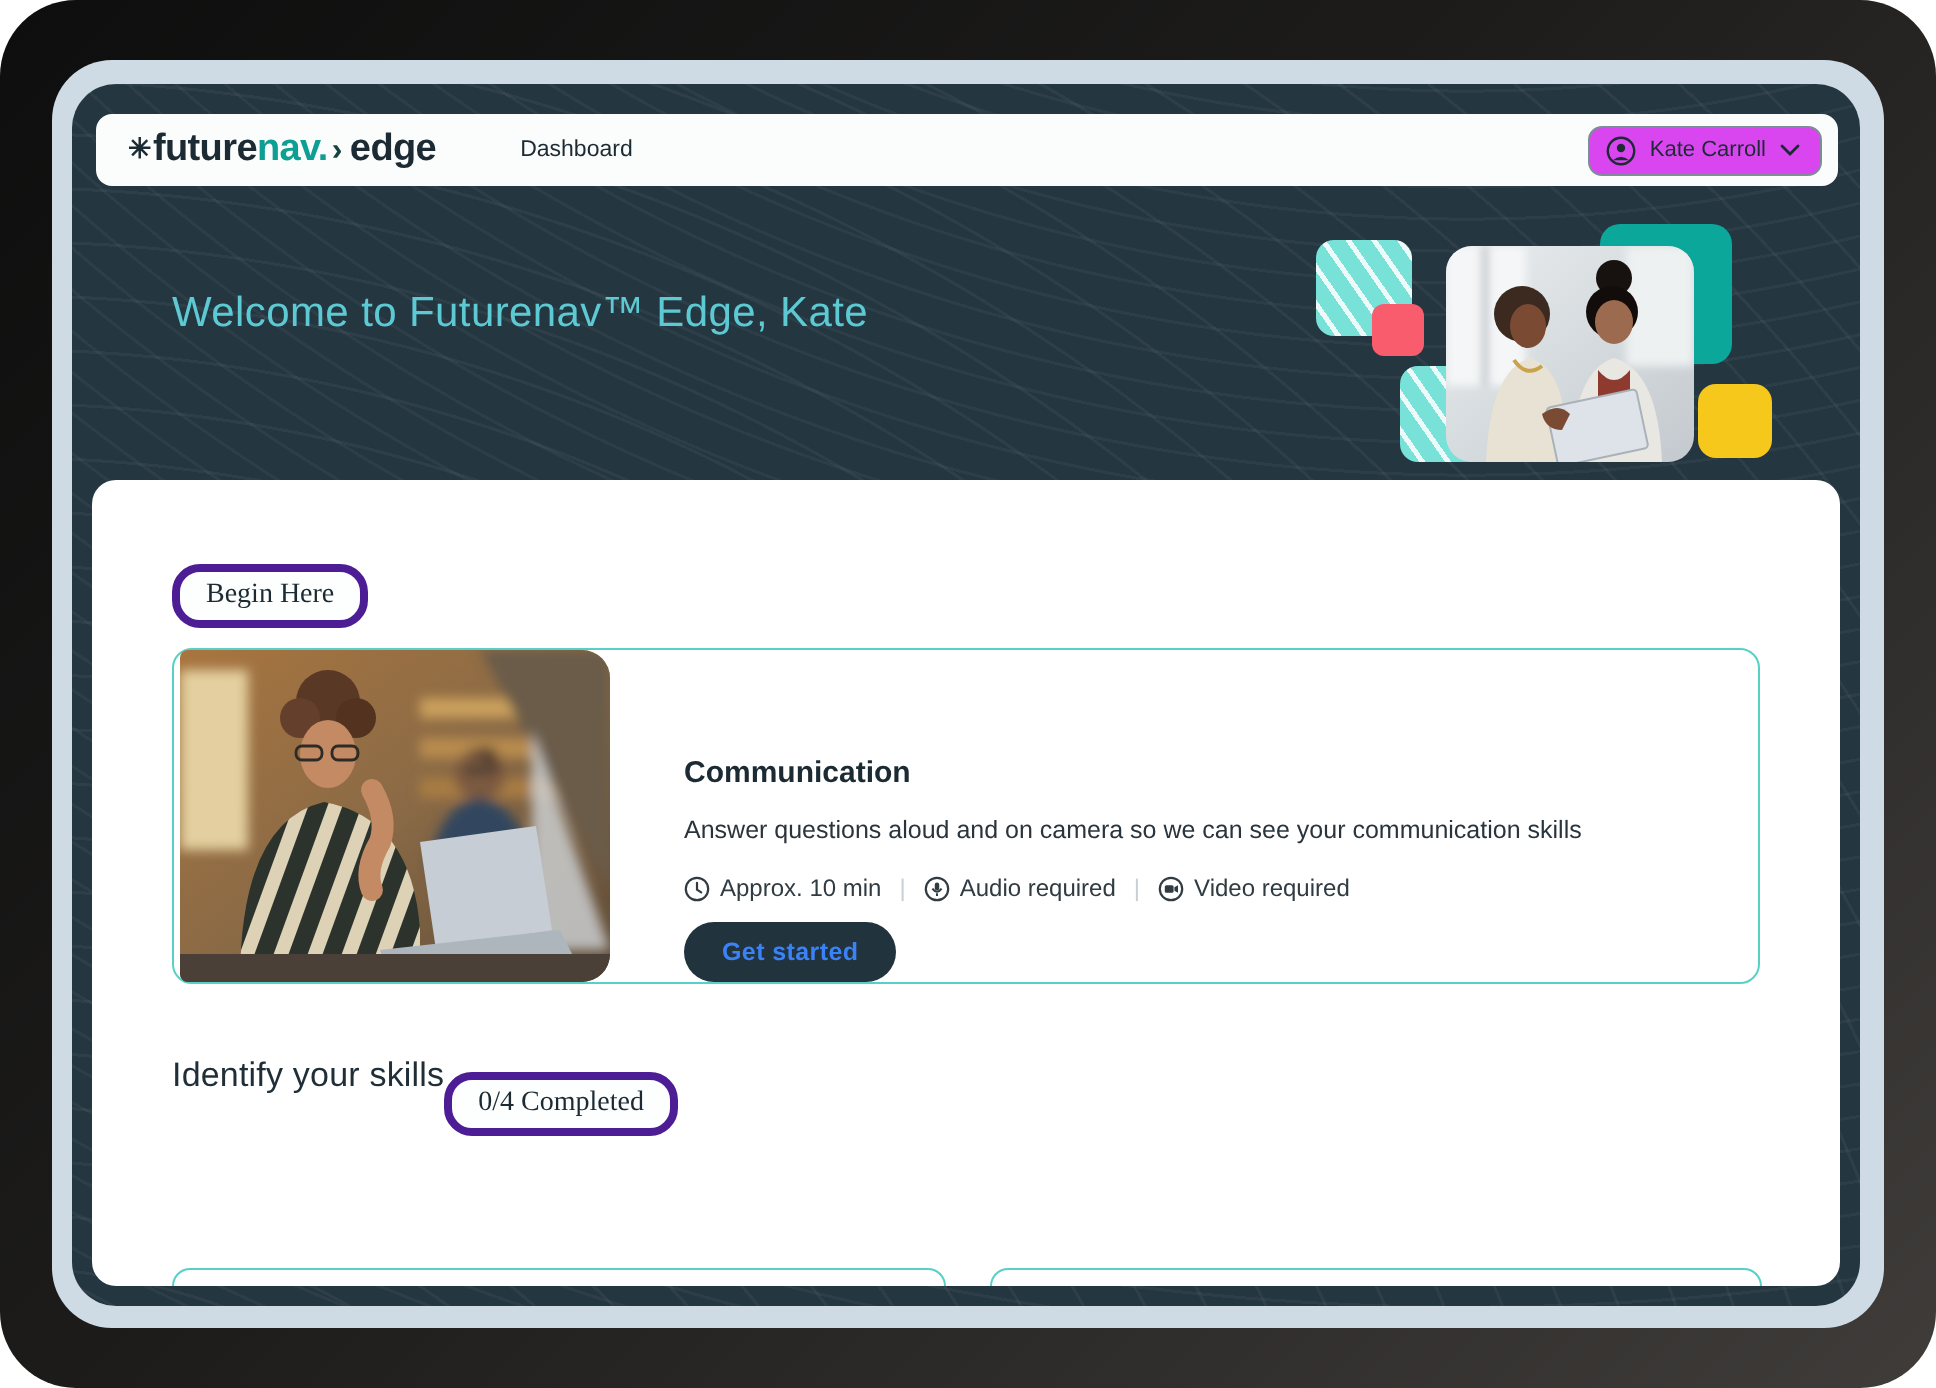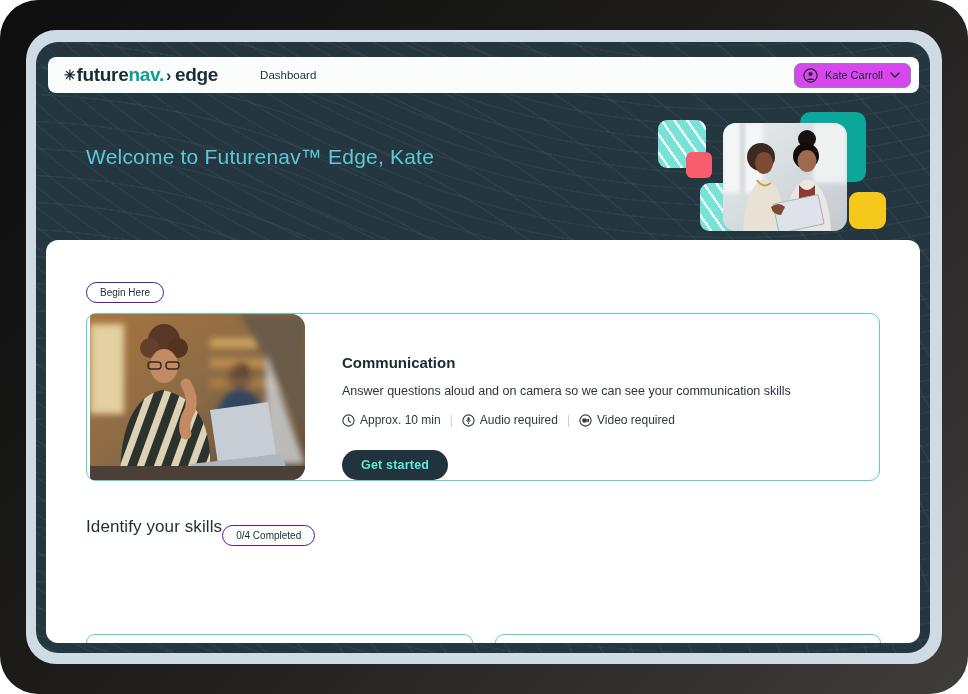--- a/index.html
+++ b/index.html
@@ -57,42 +57,42 @@
   .decor-striped-2{ right:176px; top:90px; width:54px; height:48px; z-index:1; }
   .decor-yellow   { right:44px;  top:99px; width:37px; height:37px; background:#f6c81b; border-radius:9px; z-index:2; }
   .banner-photo   { position:absolute; right:83px; top:30px; width:124px; height:108px; border-radius:13px; overflow:hidden; z-index:3; }
   
   .content {
     position:absolute; left:10px; right:10px; top:198px; bottom:10px;
     background:#ffffff; border-radius:12px; overflow:hidden;
     padding:42px 40px 0 40px;
   }
   .pill-badge {
-    display:inline-block; padding:4px 13px; border:1px solid #4c1d95; border-radius:14px;
-    font-size:10px; color:#1c2b33; background:#fdfefe;
+    display:inline-block; padding:4px 13px; border:4px solid #4c1d95; border-radius:14px;
+    font-size:14px; color:#1c2b33; background:#fdfefe;font-family:Liberation Serif, serif;
   }
   .section-heading { font-size:17px; font-weight:500; color:#1f2e37; letter-spacing:0.1px; }
   .begin-badge { margin-bottom:10px; }
   .begin-heading { margin-bottom:19px; }
   .comm-card {
     height:168px; border:1.5px solid #58d0c6; border-radius:10px;
     display:flex; align-items:flex-end; background:#ffffff; cursor:pointer;
   }
   .comm-card-image {
     width:215px; height:166px; margin:11px 0 0 3px; flex:0 0 auto;
     border-radius:4px 14px 14px 4px; overflow:hidden;
   }
   .comm-card-body { padding:42px 20px 0 37px; }
   .comm-title { font-size:15px; font-weight:bold; color:#1c2b33; margin-bottom:13px; }
   .comm-desc { font-size:12.5px; color:#2a343c; margin-bottom:15px;margin-top:13px; }
-  .comm-meta { display:flex; align-items:center; gap:9px; font-size:12px; color:#303b42; margin-bottom:23px; }
+  .comm-meta { display:flex; align-items:center; gap:9px; font-size:12px; color:#303b42; margin-bottom:10px; }
   .meta-item { display:flex; align-items:center; gap:5px; }
   .meta-sep { color:#c9cfd4; }
   .cta-button {
-    display:inline-block; padding:8px 19px; background:#21333d; color:#5eead4;
+    display:inline-block; padding:8px 19px; background:#21333d; color:#3b82f6;
     border:none; border-radius:16px; font-size:12.5px; font-weight:bold;
     font-family:"Liberation Sans", sans-serif; cursor:pointer; letter-spacing:0.2px;
   }
   .skills-header { display:flex; align-items:flex-start; justify-content:flex-start; margin-top:36px; }
   .skills-heading { margin-bottom:7px; }
   .skills-desc { font-size:12.5px; color:#2a343c; }
   .skills-badge { margin-top:8px; }
   .bottom-cards {
     position:absolute; left:40px; right:39px; bottom:0; height:9px;
     display:flex; gap:22px;

